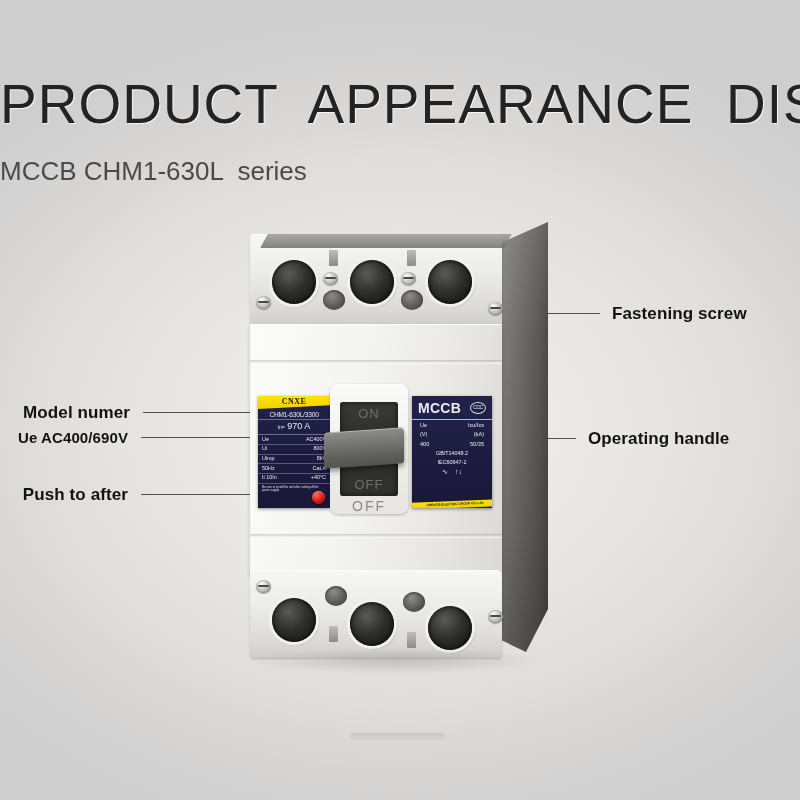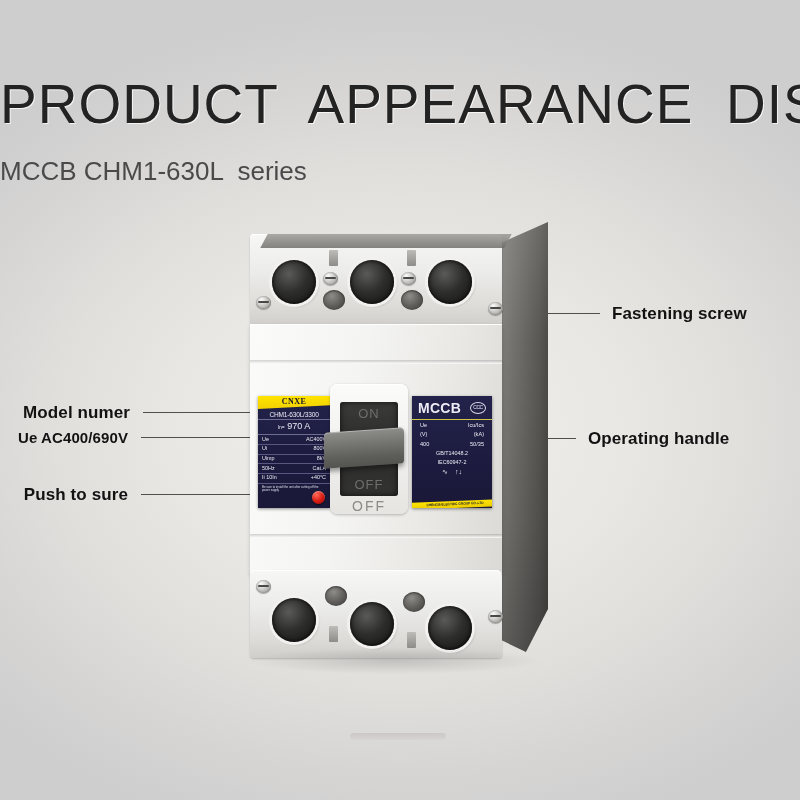--- a/index.html
+++ b/index.html
@@ -383,21 +383,21 @@
   <div class="lead" style="left:500px; top:313px; width:100px;"></div>
   <div class="lead" style="left:404px; top:438px; width:172px;"></div>
   <div class="lead" style="left:143px; top:412px; width:122px;"></div>
   <div class="lead" style="left:141px; top:437px; width:124px;"></div>
   <div class="lead" style="left:141px; top:494px; width:160px;"></div>
 
   <div class="callout" style="left:612px; top:304px;">Fastening screw</div>
   <div class="callout" style="left:588px; top:429px;">Operating handle</div>
   <div class="callout left" style="left:0; width:130px; top:403px;">Model numer</div>
   <div class="callout left" style="left:0; width:128px; top:429px; font-size:15px;">Ue AC400/690V</div>
-  <div class="callout left" style="left:0; width:128px; top:485px;">Push to sure</div>
+  <div class="callout left" style="left:0; width:128px; top:485px;">Push to after</div>
 
   <div id="product">
 
     <div class="side-panel"></div>
 
     <div class="term-block top">
       <div class="term-top-edge"></div>
       <div class="hole" style="left:22px; top:26px;"></div>
       <div class="hole" style="left:100px; top:26px;"></div>
       <div class="hole" style="left:178px; top:26px;"></div>

